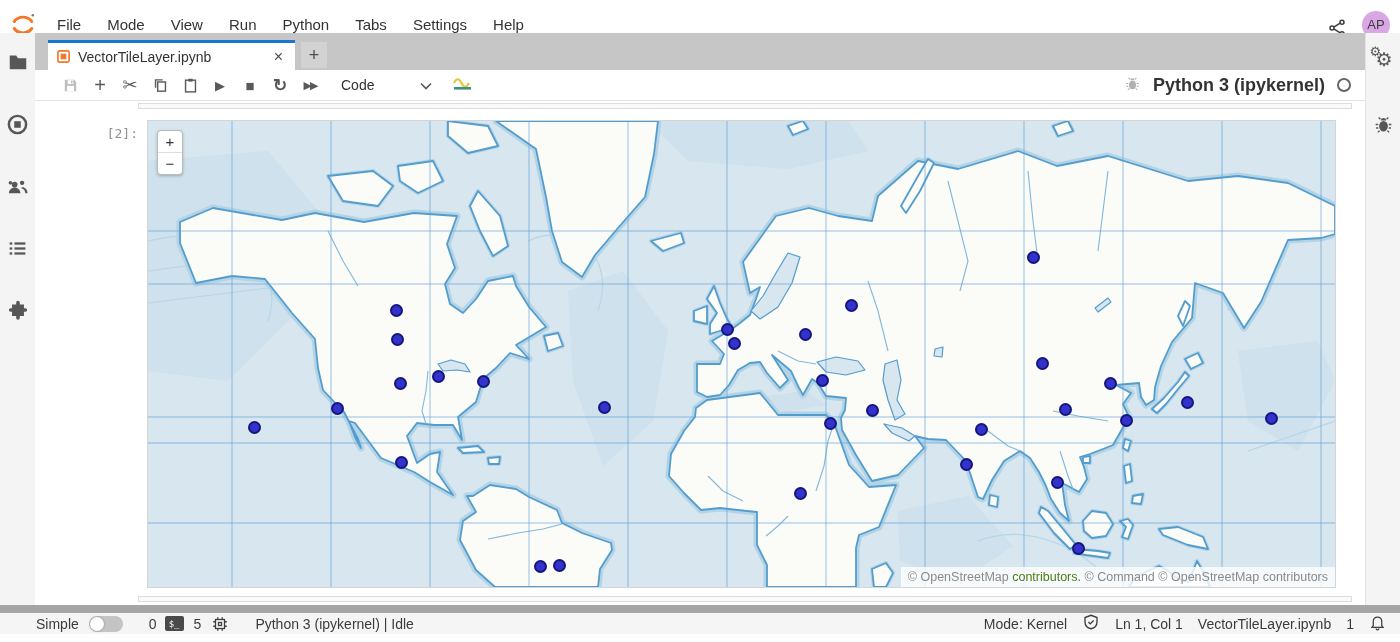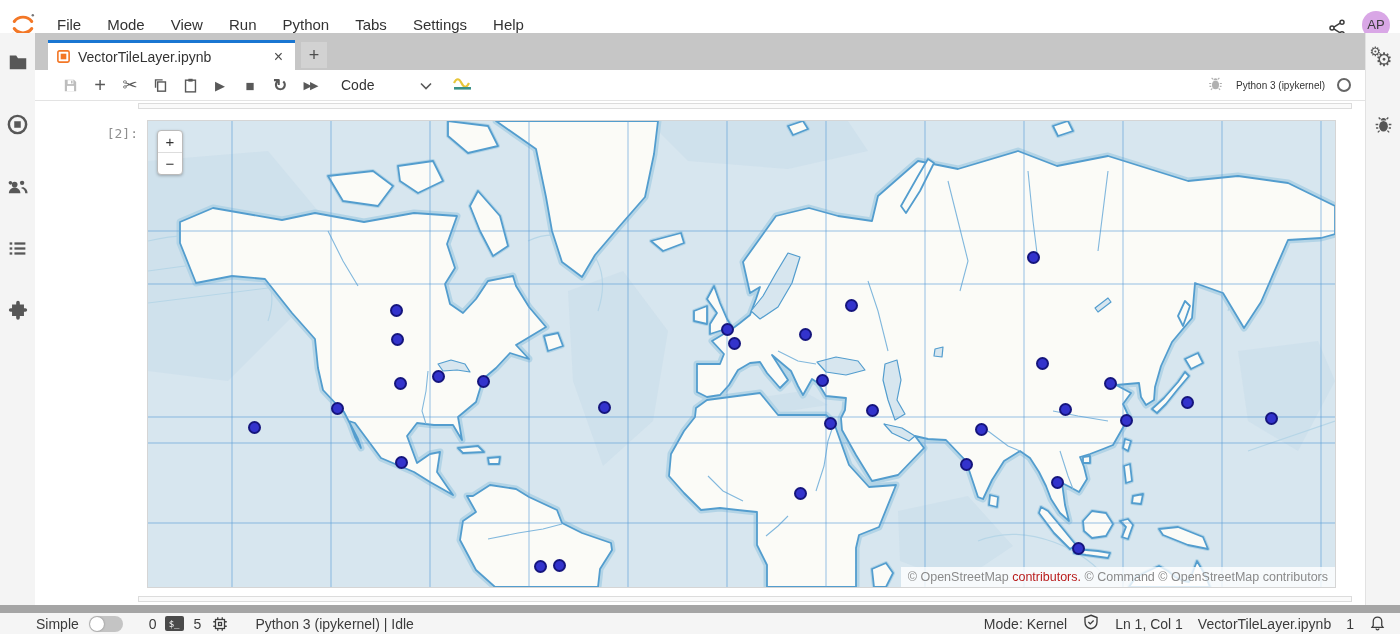--- a/index.html
+++ b/index.html
@@ -43,21 +43,21 @@
   .tb-btn.first{margin-left:20px;}
   .tb-glyph{font-size:16px;line-height:1;}
   .tb-run{font-size:13px;}
   .tb-stop{font-size:15px;}
   .tb-restart{font-size:17px;font-weight:bold;}
   .tb-ffwd{font-size:11px;letter-spacing:-2px;}
   .celltype{display:flex;align-items:center;margin-left:16px;font-size:14px;color:#333;}
   .celltype .chev{margin-left:46px;}
   .squiggle{margin-left:20px;}
   .tb-right{margin-left:auto;display:flex;align-items:center;margin-right:14px;gap:12px;}
-  .kernel-name{font-size:10px;color:#333;}
+  .kernel-name{font-size:18px;color:#333;font-weight:bold;}
   .kernel-circle{width:14px;height:14px;border:2px solid #666;border-radius:50%;box-sizing:border-box;}
 
   
   .nbarea{position:absolute;left:35px;top:101px;width:1330px;height:504px;background:#fff;}
   .cell-strip{position:absolute;left:103px;width:1214px;height:6px;background:#fafafa;
               border:1px solid #dcdcdc;box-sizing:border-box;}
   .strip-top{top:2px;}
   .strip-bottom{top:495px;}
   .prompt{position:absolute;left:61px;top:25px;width:42px;text-align:right;
           font-family:"DejaVu Sans Mono",monospace;font-size:13px;color:#8f8f8f;}
@@ -78,21 +78,21 @@
   .map-marker{position:absolute;width:13px;height:13px;border-radius:50%;
               border:2px solid #15157d;box-sizing:border-box;}
   .zoomctl{position:absolute;left:9px;top:9px;width:24px;background:#fff;border:1px solid #bbb;
            border-radius:4px;box-shadow:0 1px 3px rgba(0,0,0,.25);overflow:hidden;}
   .zoombtn{width:24px;height:21px;display:flex;align-items:center;justify-content:center;
            font-size:15px;color:#333;}
   .zoombtn + .zoombtn{border-top:1px solid #ddd;}
   .attribution{position:absolute;right:0;bottom:0;height:20px;background:rgba(255,255,255,.8);
                display:flex;align-items:center;padding:0 7px;font-size:12.5px;white-space:pre;}
   .attr-light{color:#8a8a8a;}
-  .attr-dark{color:#b91c1c;}
+  .attr-dark{color:#4d7c0f;}
 
   
   .band{position:absolute;left:0;top:605px;width:1400px;height:8px;background:#a5a5a5;}
   .statusbar{position:absolute;left:0;top:613px;width:1400px;height:21px;background:#f5f5f5;
              display:flex;align-items:center;font-size:14px;color:#3b3b3b;}
   .sb-left{display:flex;align-items:center;margin-left:36px;}
   .sb-right{display:flex;align-items:center;margin-left:auto;margin-right:14px;gap:15px;}
   .toggle{width:34px;height:16px;background:#c4c4c4;border-radius:9px;position:relative;margin-left:10px;}
   .toggle .knob{position:absolute;left:1px;top:1px;width:14px;height:14px;border-radius:50%;background:#fff;
                 box-shadow:0 0 2px rgba(0,0,0,.4);}

